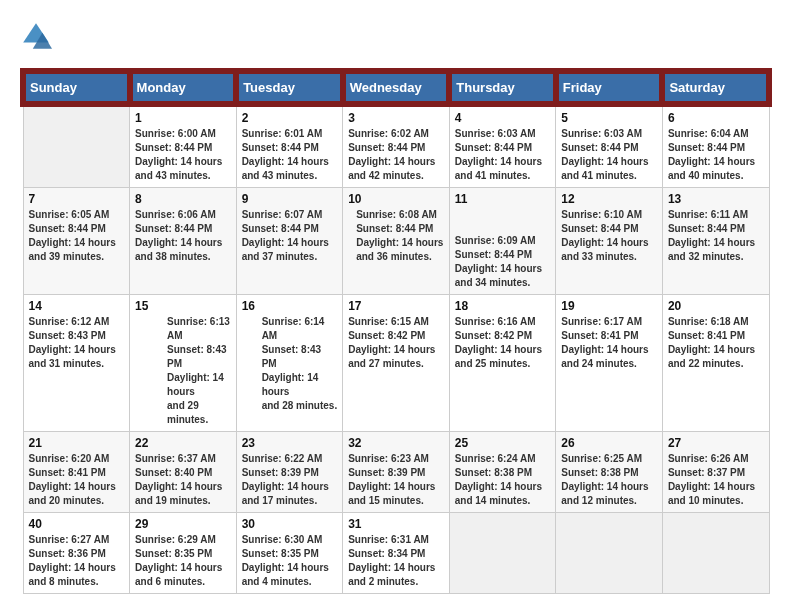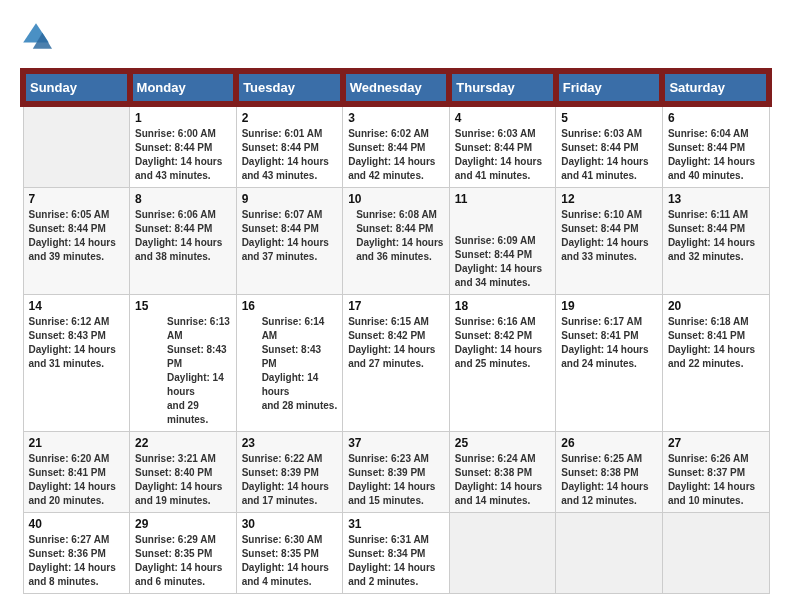--- a/index.html
+++ b/index.html
@@ -272,34 +272,34 @@
       <tr>
         <td>
           <span class="day-num">21</span>
           <div class="day-info" style="white-space: pre-line;">Sunrise: 6:20 AM
 Sunset: 8:41 PM
 Daylight: 14 hours
 and 20 minutes.</div>
         </td>
         <td>
           <span class="day-num">22</span>
-          <div class="day-info" style="white-space: pre-line;">Sunrise: 3:21 AM
+          <div class="day-info" style="white-space: pre-line;">Sunrise: 6:37 AM
 Sunset: 8:40 PM
 Daylight: 14 hours
 and 19 minutes.</div>
         </td>
         <td>
           <span class="day-num">23</span>
           <div class="day-info" style="white-space: pre-line;">Sunrise: 6:22 AM
 Sunset: 8:39 PM
 Daylight: 14 hours
 and 17 minutes.</div>
         </td>
         <td>
-          <span class="day-num">37</span>
+          <span class="day-num">32</span>
           <div class="day-info" style="white-space: pre-line;">Sunrise: 6:23 AM
 Sunset: 8:39 PM
 Daylight: 14 hours
 and 15 minutes.</div>
         </td>
         <td>
           <span class="day-num">25</span>
           <div class="day-info" style="white-space: pre-line;">Sunrise: 6:24 AM
 Sunset: 8:38 PM
 Daylight: 14 hours

